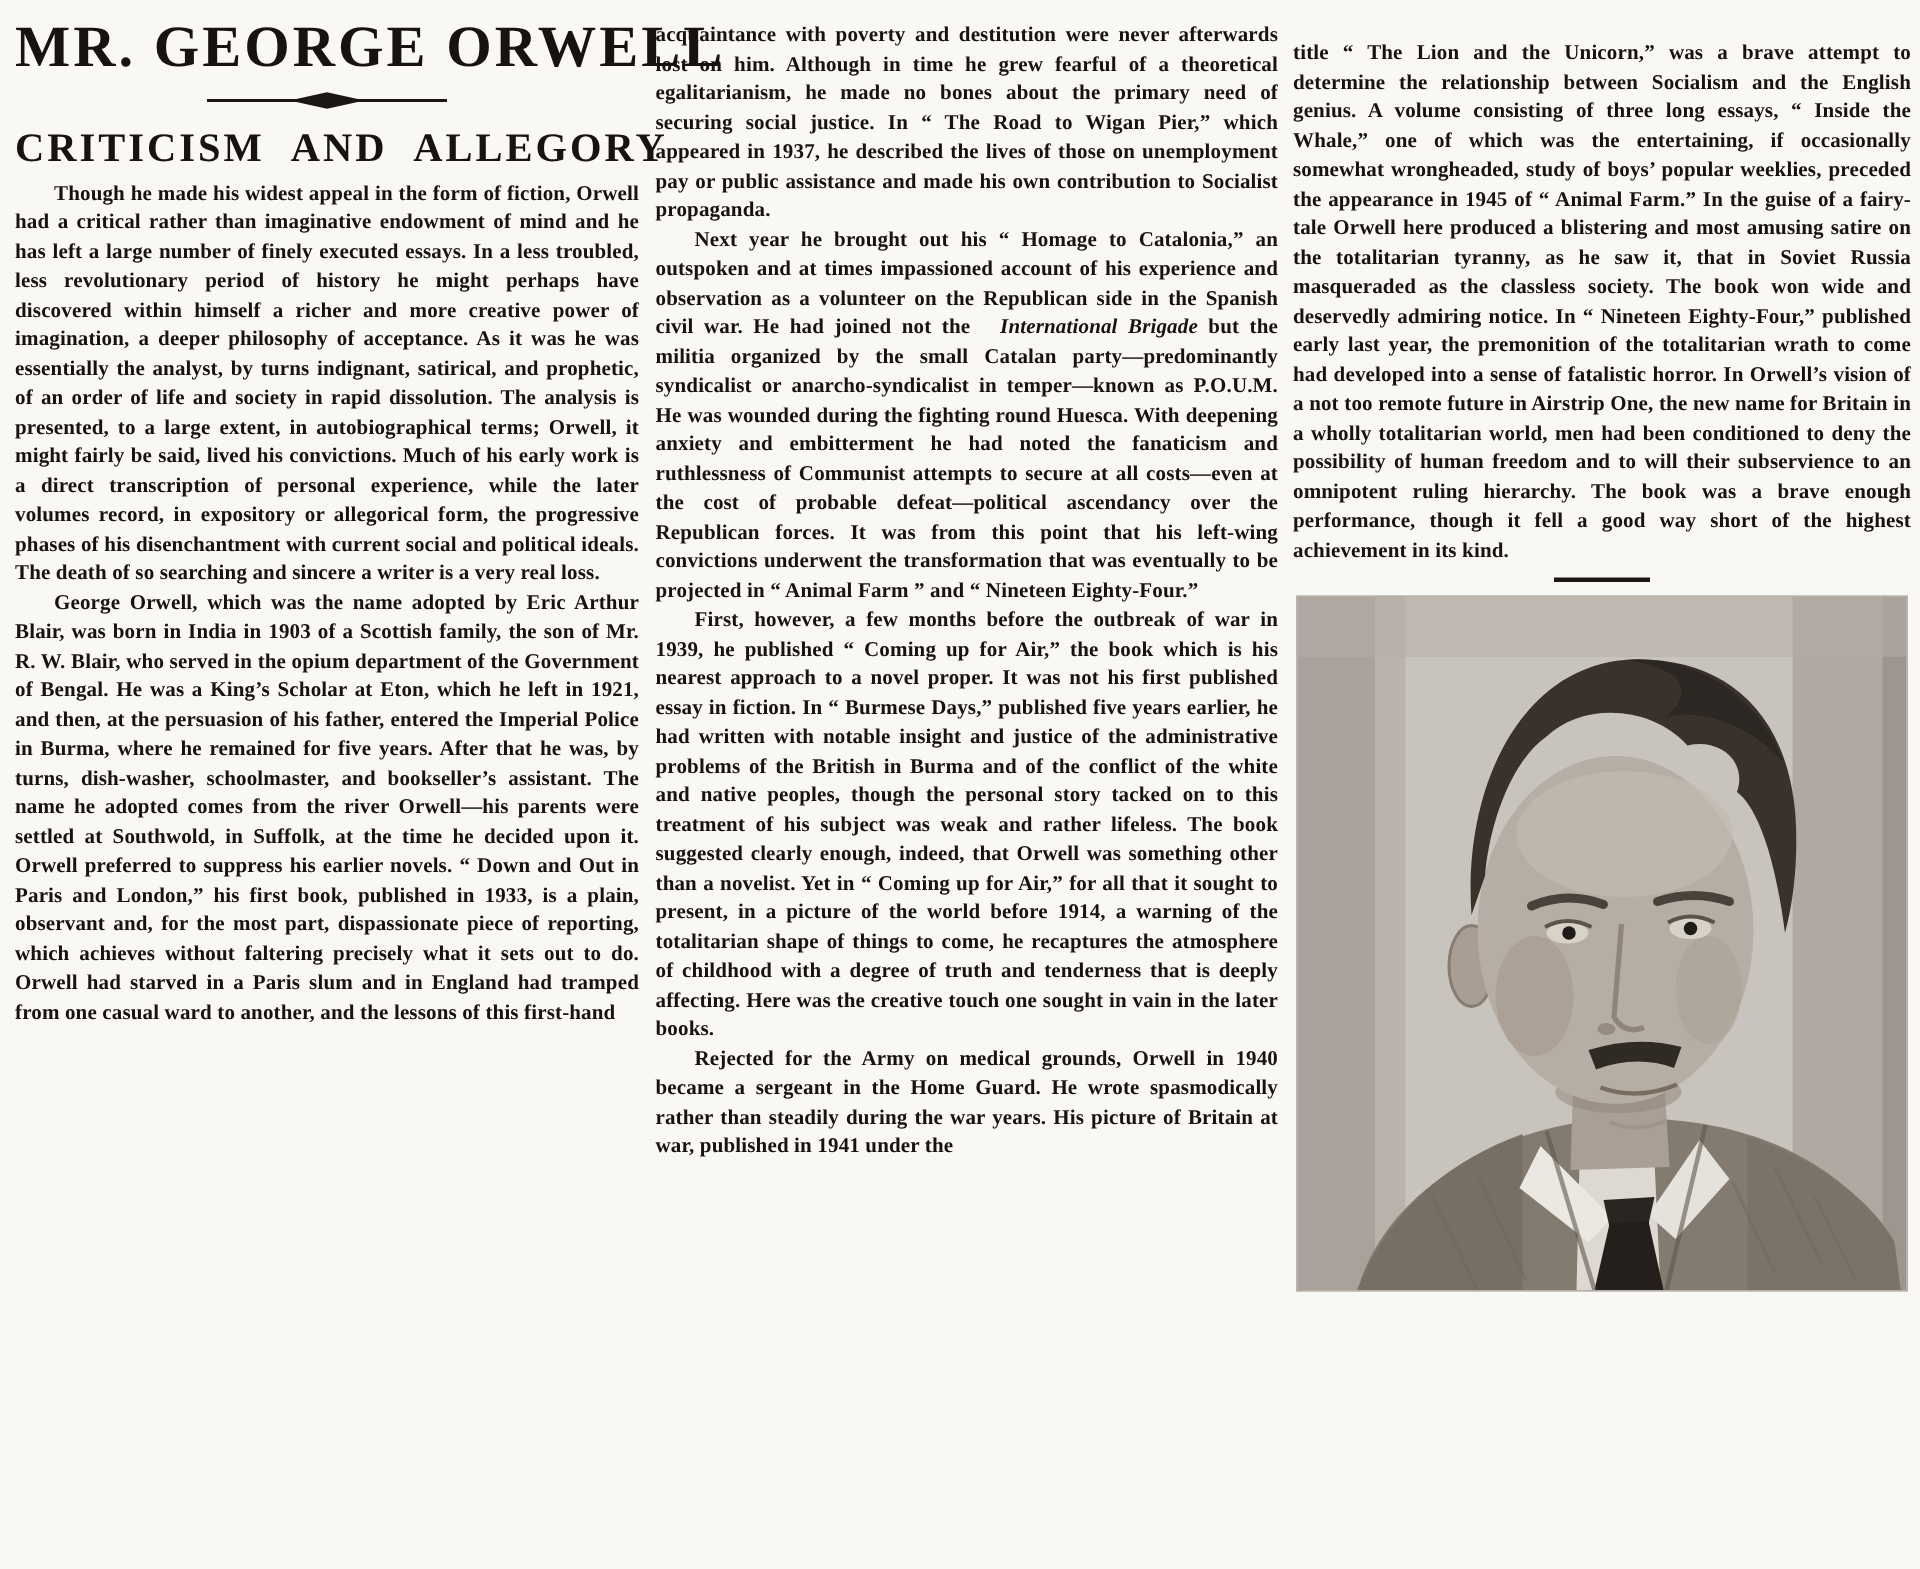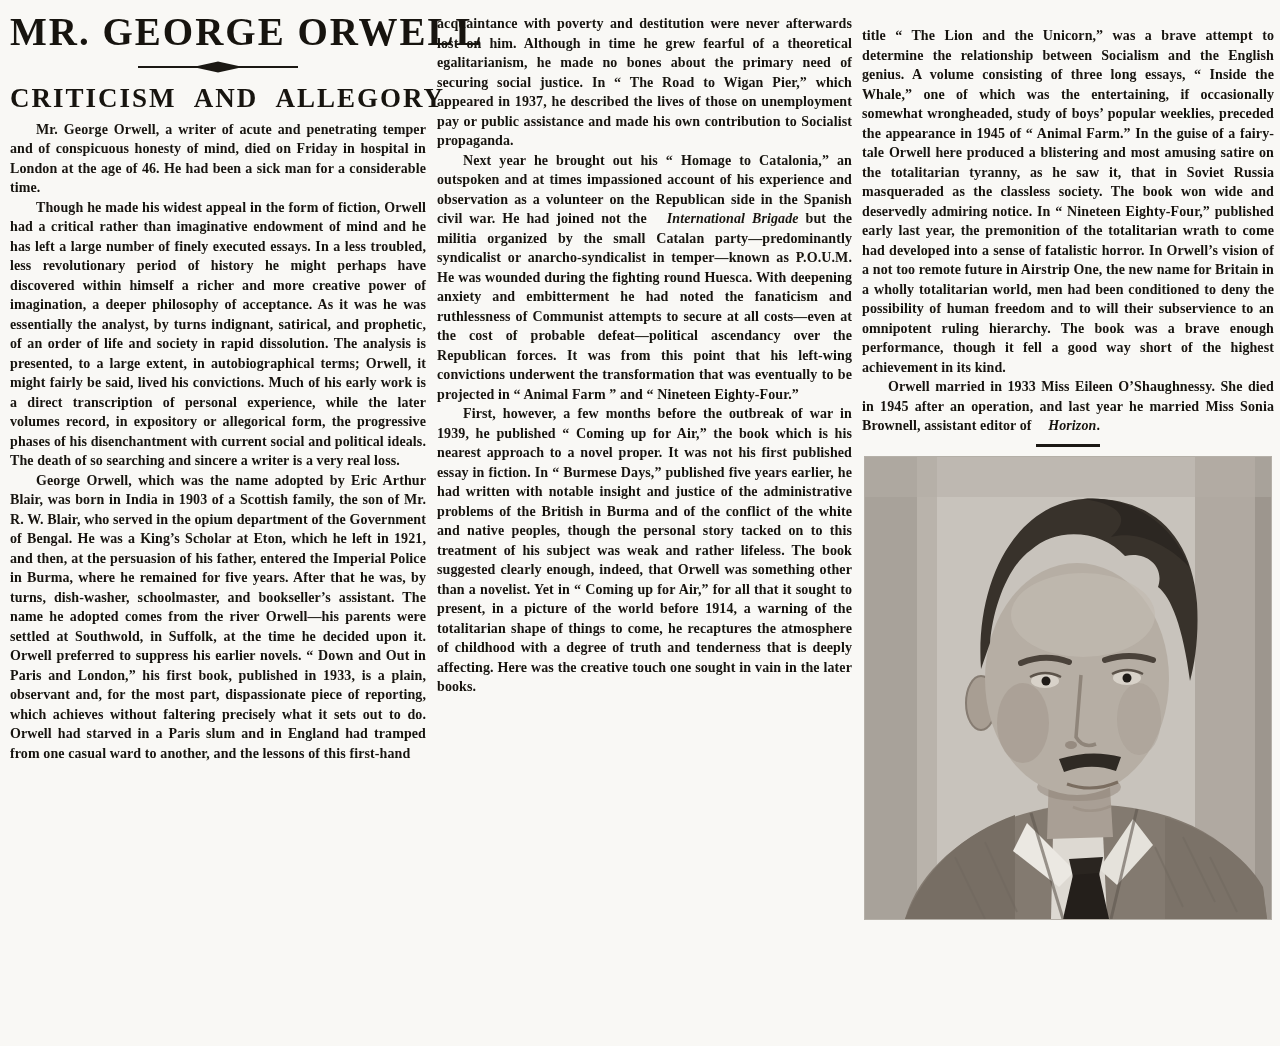--- a/index.html
+++ b/index.html
@@ -50,38 +50,37 @@
   <div class="col col1">
     <h1 class="headline">MR. GEORGE ORWELL</h1>
     <div class="divider-wrap">
       <svg width="160" height="16" viewBox="0 0 160 16">
         <line x1="0" y1="8" x2="160" y2="8" stroke="#1b1813" stroke-width="2"></line>
         <polygon points="55,8 80,2.5 105,8 80,13.5" fill="#1b1813"></polygon>
       </svg>
     </div>
     <h2 class="subhead">CRITICISM AND ALLEGORY</h2>
     <div class="body-text">
-        <p class="para indent"><span>Mr. George Orwell, a writer of acute and penetrating temper and of conspicuous honesty of mind, died on Friday in hospital in London at the age of 46. He had been a sick man for a considerable time.</span></p>
         <p class="para indent"><span>Though he made his widest appeal in the form of fiction, Orwell had a critical rather than imaginative endowment of mind and he has left a large number of finely executed essays. In a less troubled, less revolutionary period of history he might perhaps have discovered within himself a richer and more creative power of imagination, a deeper philosophy of acceptance. As it was he was essentially the analyst, by turns indignant, satirical, and prophetic, of an order of life and society in rapid dissolution. The analysis is presented, to a large extent, in autobiographical terms; Orwell, it might fairly be said, lived his convictions. Much of his early work is a direct transcription of personal experience, while the later volumes record, in expository or allegorical form, the progressive phases of his disenchantment with current social and political ideals. The death of so searching and sincere a writer is a very real loss.</span></p>
         <p class="para indent"><span>George Orwell, which was the name adopted by Eric Arthur Blair, was born in India in 1903 of a Scottish family, the son of Mr. R. W. Blair, who served in the opium department of the Government of Bengal. He was a King’s Scholar at Eton, which he left in 1921, and then, at the persuasion of his father, entered the Imperial Police in Burma, where he remained for five years. After that he was, by turns, dish-washer, schoolmaster, and bookseller’s assistant. The name he adopted comes from the river Orwell—his parents were settled at Southwold, in Suffolk, at the time he decided upon it. Orwell preferred to suppress his earlier novels. “ Down and Out in Paris and London,” his first book, published in 1933, is a plain, observant and, for the most part, dispassionate piece of reporting, which achieves without faltering precisely what it sets out to do. Orwell had starved in a Paris slum and in England had tramped from one casual ward to another, and the lessons of this first-hand</span></p>
       </div>
   </div>
 
   <div class="col col2">
     <div class="body-text">
         <p class="para cont"><span>acquaintance with poverty and destitution were never afterwards lost on him. Although in time he grew fearful of a theoretical egalitarianism, he made no bones about the primary need of securing social justice. In “ The Road to Wigan Pier,” which appeared in 1937, he described the lives of those on unemployment pay or public assistance and made his own contribution to Socialist propaganda.</span></p>
         <p class="para indent"><span>Next year he brought out his “ Homage to Catalonia,” an outspoken and at times impassioned account of his experience and observation as a volunteer on the Republican side in the Spanish civil war. He had joined not the </span><span class="ital">International Brigade</span><span> but the militia organized by the small Catalan party—predominantly syndicalist or anarcho-syndicalist in temper—known as P.O.U.M. He was wounded during the fighting round Huesca. With deepening anxiety and embitterment he had noted the fanaticism and ruthlessness of Communist attempts to secure at all costs—even at the cost of probable defeat—political ascendancy over the Republican forces. It was from this point that his left-wing convictions underwent the transformation that was eventually to be projected in “ Animal Farm ” and “ Nineteen Eighty-Four.”</span></p>
         <p class="para indent"><span>First, however, a few months before the outbreak of war in 1939, he published “ Coming up for Air,” the book which is his nearest approach to a novel proper. It was not his first published essay in fiction. In “ Burmese Days,” published five years earlier, he had written with notable insight and justice of the administrative problems of the British in Burma and of the conflict of the white and native peoples, though the personal story tacked on to this treatment of his subject was weak and rather lifeless. The book suggested clearly enough, indeed, that Orwell was something other than a novelist. Yet in “ Coming up for Air,” for all that it sought to present, in a picture of the world before 1914, a warning of the totalitarian shape of things to come, he recaptures the atmosphere of childhood with a degree of truth and tenderness that is deeply affecting. Here was the creative touch one sought in vain in the later books.</span></p>
+        <p class="para indent"><span>Rejected for the Army on medical grounds, Orwell in 1940 became a sergeant in the Home Guard. He wrote spasmodically rather than steadily during the war years. His picture of Britain at war, published in 1941 under the</span></p>
       </div>
   </div>
 
   <div class="col col3">
     <div class="body-text">
         <p class="para cont"><span>title “ The Lion and the Unicorn,” was a brave attempt to determine the relationship between Socialism and the English genius. A volume consisting of three long essays, “ Inside the Whale,” one of which was the entertaining, if occasionally somewhat wrongheaded, study of boys’ popular weeklies, preceded the appearance in 1945 of “ Animal Farm.” In the guise of a fairy-tale Orwell here produced a blistering and most amusing satire on the totalitarian tyranny, as he saw it, that in Soviet Russia masqueraded as the classless society. The book won wide and deservedly admiring notice. In “ Nineteen Eighty-Four,” published early last year, the premonition of the totalitarian wrath to come had developed into a sense of fatalistic horror. In Orwell’s vision of a not too remote future in Airstrip One, the new name for Britain in a wholly totalitarian world, men had been conditioned to deny the possibility of human freedom and to will their subservience to an omnipotent ruling hierarchy. The book was a brave enough performance, though it fell a good way short of the highest achievement in its kind.</span></p>
-        <p class="para indent"><span>Orwell married in 1933 Miss Eileen O’Shaughnessy. She died in 1945 after an operation, and last year he married Miss Sonia Brownell, assistant editor of </span><span class="ital">Horizon</span><span>.</span></p>
       </div>
     <div class="end-rule"></div>
 
     <div class="photo">
       <svg width="406" height="462" viewBox="0 0 406 462">
 
         <rect x="0" y="0" width="406" height="462" fill="#c8c3bc"></rect>
         <rect x="0" y="0" width="52" height="462" fill="#a8a29a"></rect>
         <rect x="52" y="0" width="20" height="462" fill="#b9b3ab"></rect>
         <rect x="330" y="0" width="76" height="462" fill="#b0a9a1"></rect>

